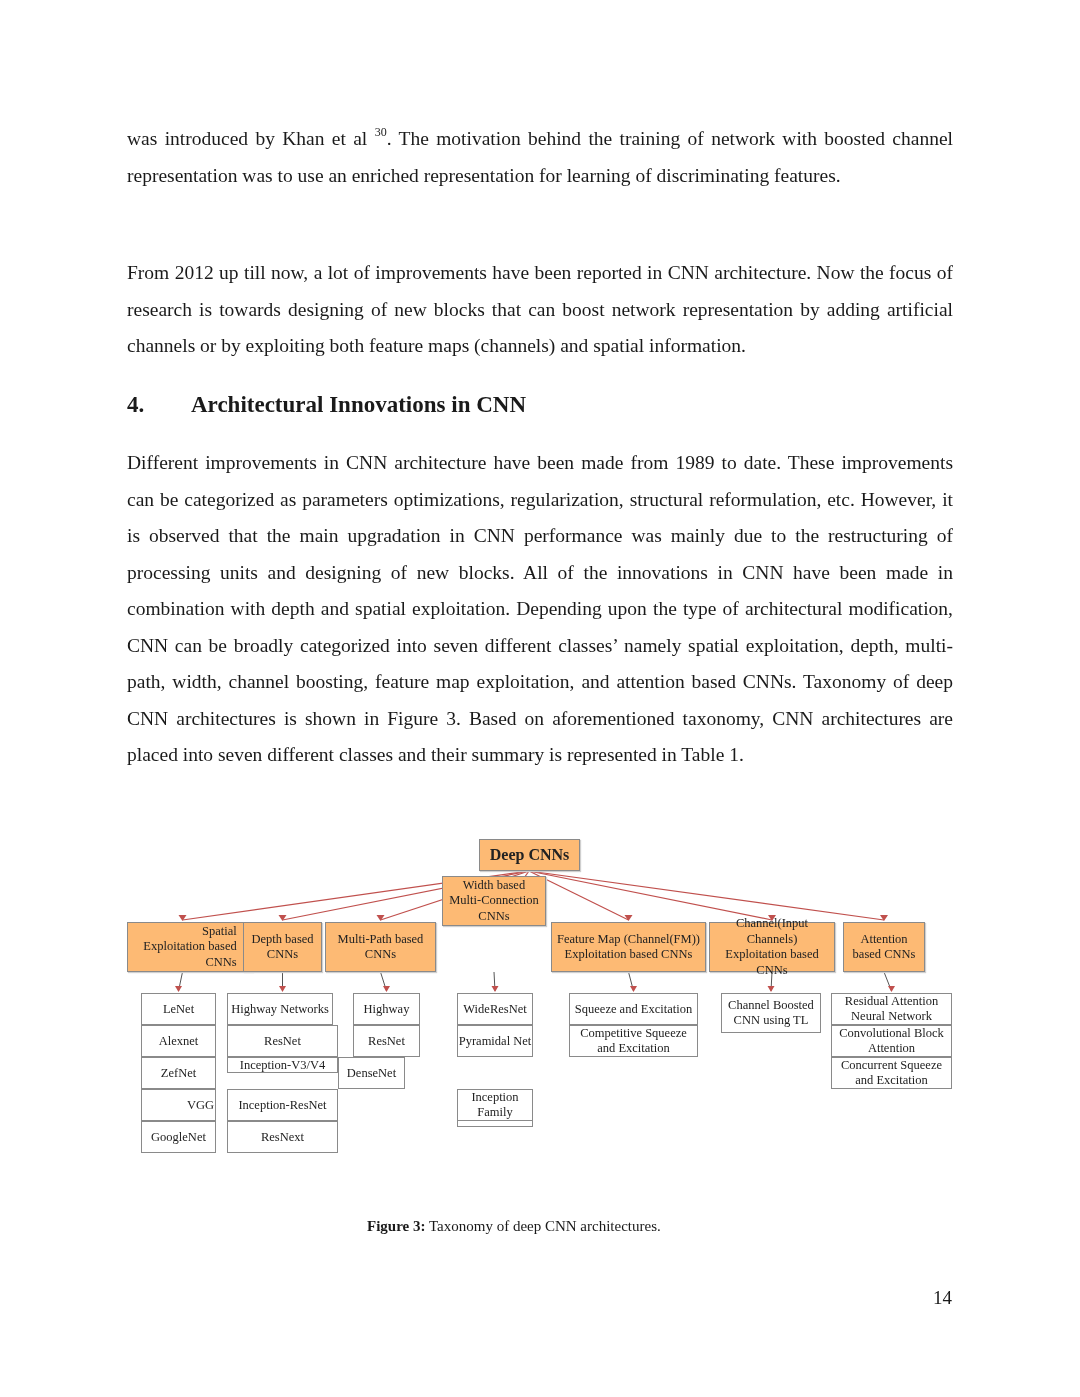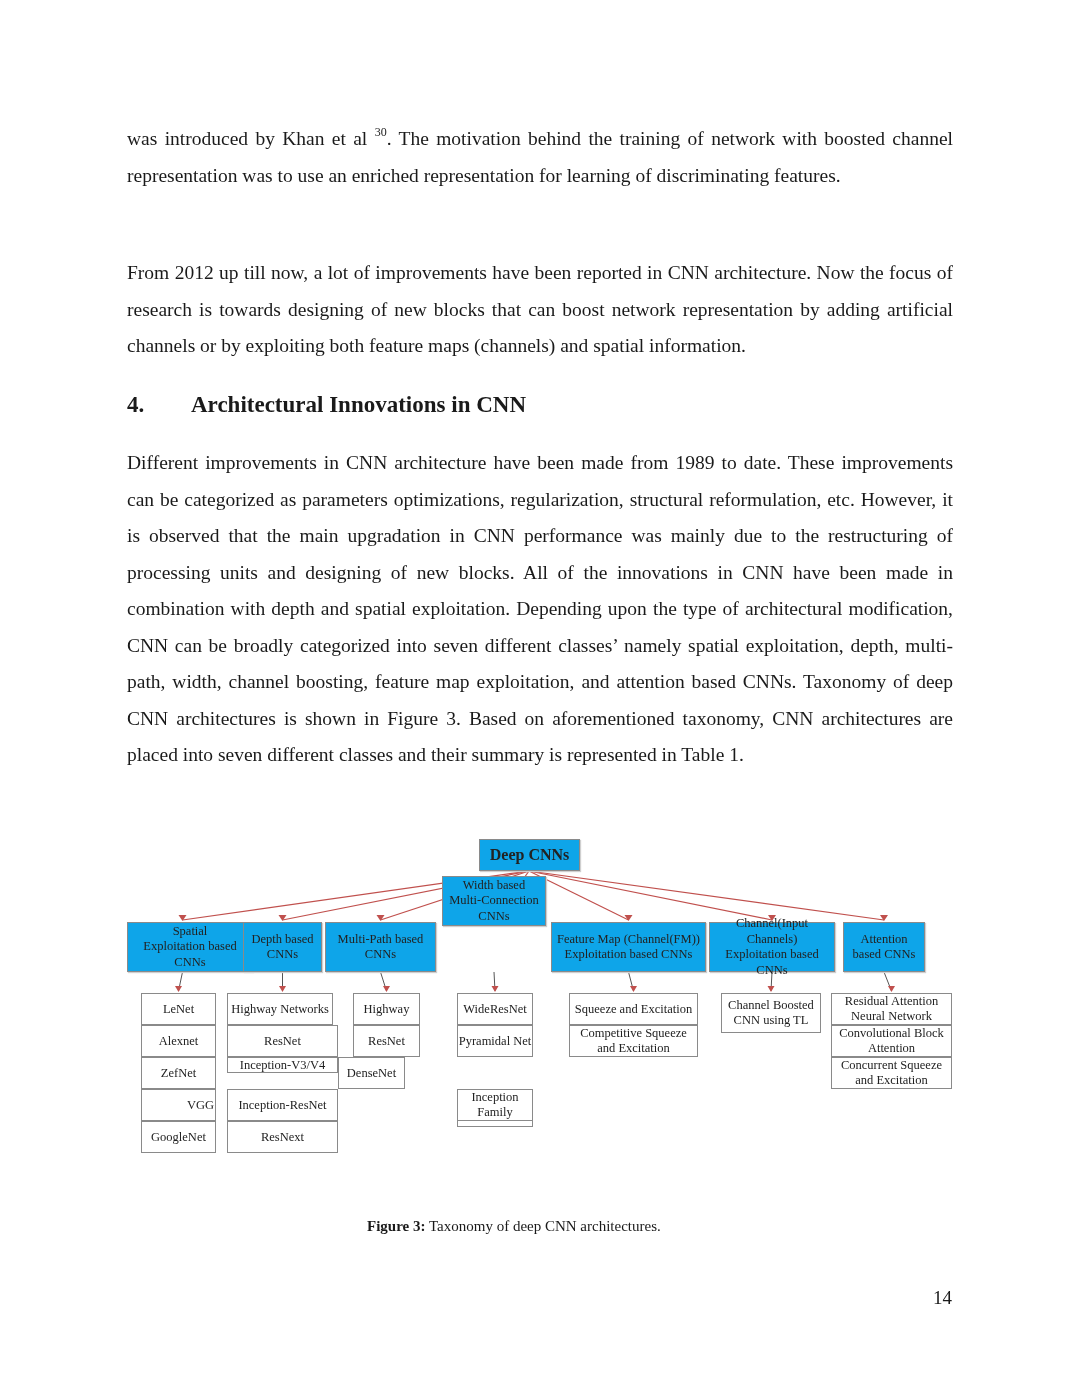--- a/index.html
+++ b/index.html
@@ -4,21 +4,21 @@
 <style>
   html, body { margin: 0; padding: 0; background: #ffffff; }
   body { width: 1080px; height: 1397px; position: relative; overflow: hidden;
          font-family: "Liberation Serif", serif; color: #1a1a1a; }
   .para { position: absolute; left: 127px; width: 826px; font-size: 19.5px;
           line-height: 36.5px; text-align: justify; margin: 0; }
   .para sup { font-size: 12px; line-height: 0; vertical-align: 9px; }
   .heading { position: absolute; left: 127px; top: 392px; font-size: 23px; font-weight: bold; margin: 0; }
   .heading .num { display: inline-block; width: 64px; }
   #fig { position: absolute; left: 0; top: 0; }
-  .box { position: absolute; border: 1.5px solid #8a8a8a; background: #0ea5e9; box-sizing: border-box;
+  .box { position: absolute; border: 1.5px solid #8a8a8a; background: #fdba74; box-sizing: border-box;
          display: flex; align-items: center; justify-content: center; text-align: center;
          font-size: 12.5px; line-height: 15.5px; color: #222; box-shadow: 1px 1px 1px #cfcfcf; }
   .root { font-size: 16px; font-weight: bold; }
   .cell { position: absolute; border: 1.2px solid #8a8a8a; background: #fff; box-sizing: border-box;
           display: flex; align-items: center; justify-content: center; text-align: center;
           font-size: 12.5px; line-height: 15px; color: #222; }
   .caption { position: absolute; left: 367px; top: 1218px; font-size: 15px; }
   .caption b { font-weight: bold; }
   .pagenum { position: absolute; left: 933px; top: 1287px; font-size: 19px; }
 </style>
@@ -63,21 +63,21 @@
       <polygon points="768,915 776,915 772,921" fill="#c0504d"></polygon>
       <line x1="772" y1="972" x2="771" y2="991" stroke="#555" stroke-width="1"></line>
       <polygon points="767.5,986 774.5,986 771,992" fill="#c0504d"></polygon>
       <line x1="529" y1="871" x2="884" y2="920" stroke="#c0504d" stroke-width="1.2"></line>
       <polygon points="880,915 888,915 884,921" fill="#c0504d"></polygon>
       <line x1="884" y1="972" x2="891.5" y2="991" stroke="#555" stroke-width="1"></line>
       <polygon points="888,986 895,986 891.5,992" fill="#c0504d"></polygon>
     </svg>
   <div class="box root" style="left:479px;top:839px;width:101px;height:32px;">Deep CNNs</div>
   <div id="cats">
-      <div class="box" style="left: 127px; top: 922px; width: 126px; height: 50px;">
+      <div class="box" style="left: 127px; top: 922px; width: 126px; height: 50px; text-align: right;">
         <div>
           <div>Spatial</div>
           <div>Exploitation based</div>
           <div>CNNs</div>
         </div>
       </div>
       <div class="cell" style="left: 141px; top: 993px; width: 75px; height: 32px;">LeNet</div>
       <div class="cell" style="left: 141px; top: 1025px; width: 75px; height: 32px;">Alexnet</div>
       <div class="cell" style="left: 141px; top: 1057px; width: 75px; height: 32px;">ZefNet</div>
       <div class="cell" style="left: 141px; top: 1089px; width: 75px; height: 32px; padding-left: 44px;">VGG</div>

